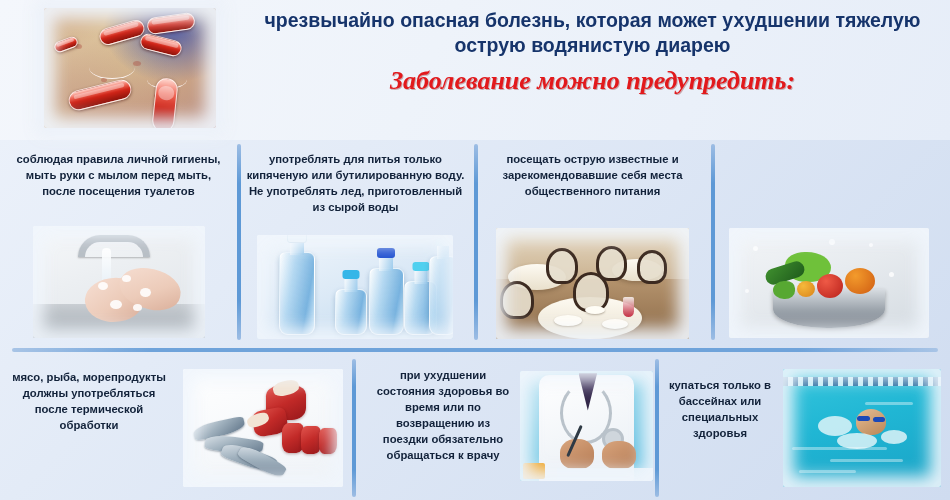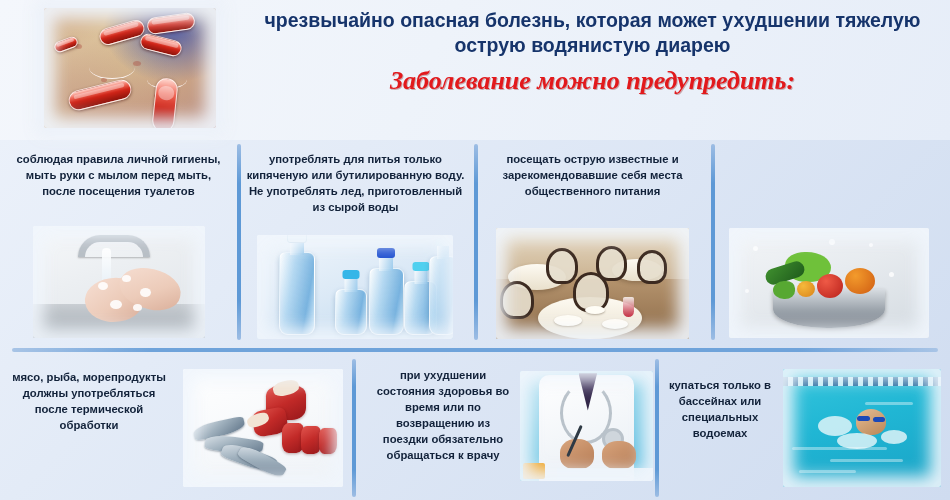--- a/index.html
+++ b/index.html
@@ -324,21 +324,21 @@
         <div class="dr-stet" style="left:62%;top:52%;width:16px;height:16px;border-top-color:#b9c2ca;background:#cfd6dc;"></div>
         <div class="dr-hand" style="left:30%;top:62%;width:34px;height:30px;"></div>
         <div class="dr-hand" style="left:62%;top:64%;width:34px;height:28px;"></div>
         <div class="dr-pen" style="left:40%;top:48%;"></div>
         <div style="position:absolute;left:2%;bottom:2%;width:22px;height:16px;background:#f0a21e;border-radius:2px;"></div>
         <div style="position:absolute;left:28%;bottom:0;width:100%;height:12%;background:rgba(235,243,250,.9);"></div>
       </div>
     </div>
 
     <div class="panel" style="left:655px;width:295px;">
-      <div class="tip" style="left:4px;top:22px;width:122px;">купаться только в бассейнах или специальных водоемах</div>
+      <div class="tip" style="left:4px;top:22px;width:122px;">купаться только в бассейнах или специальных здоровья</div>
       <div class="photo sw vig" style="left:128px;top:14px;width:158px;height:118px;">
         <div class="lane"></div>
         <div class="sw-head" style="left:46%;top:34%;width:30px;height:26px;"></div>
         <div class="goggle" style="left:47%;top:40%;width:13px;"></div>
         <div class="goggle" style="left:57%;top:41%;width:12px;"></div>
         <div class="splash" style="left:22%;top:40%;width:34px;height:20px;"></div>
         <div class="splash" style="left:34%;top:54%;width:40px;height:16px;"></div>
         <div class="splash" style="left:62%;top:52%;width:26px;height:14px;"></div>
         <div class="ripple" style="left:6%;top:66%;width:60%;"></div>
         <div class="ripple" style="left:30%;top:76%;width:46%;"></div>

